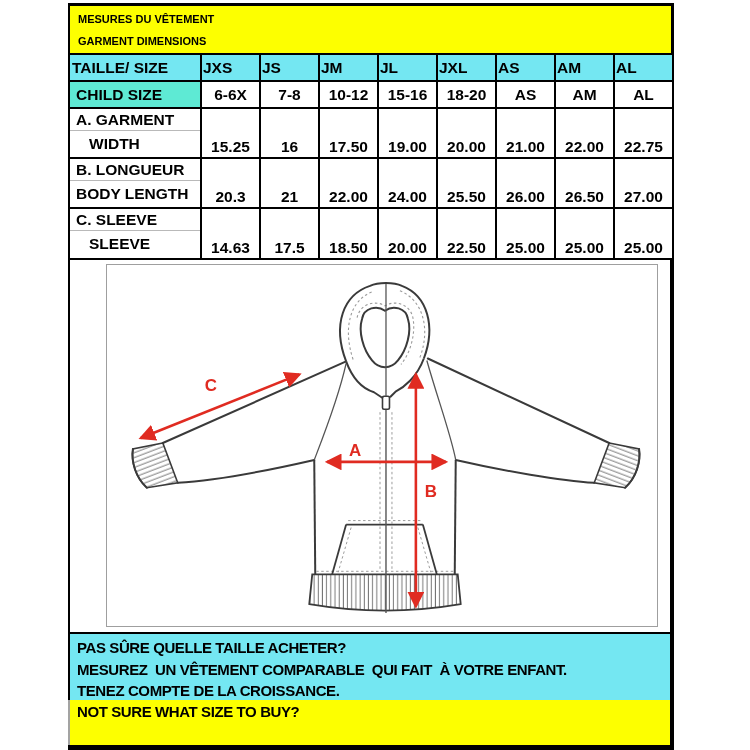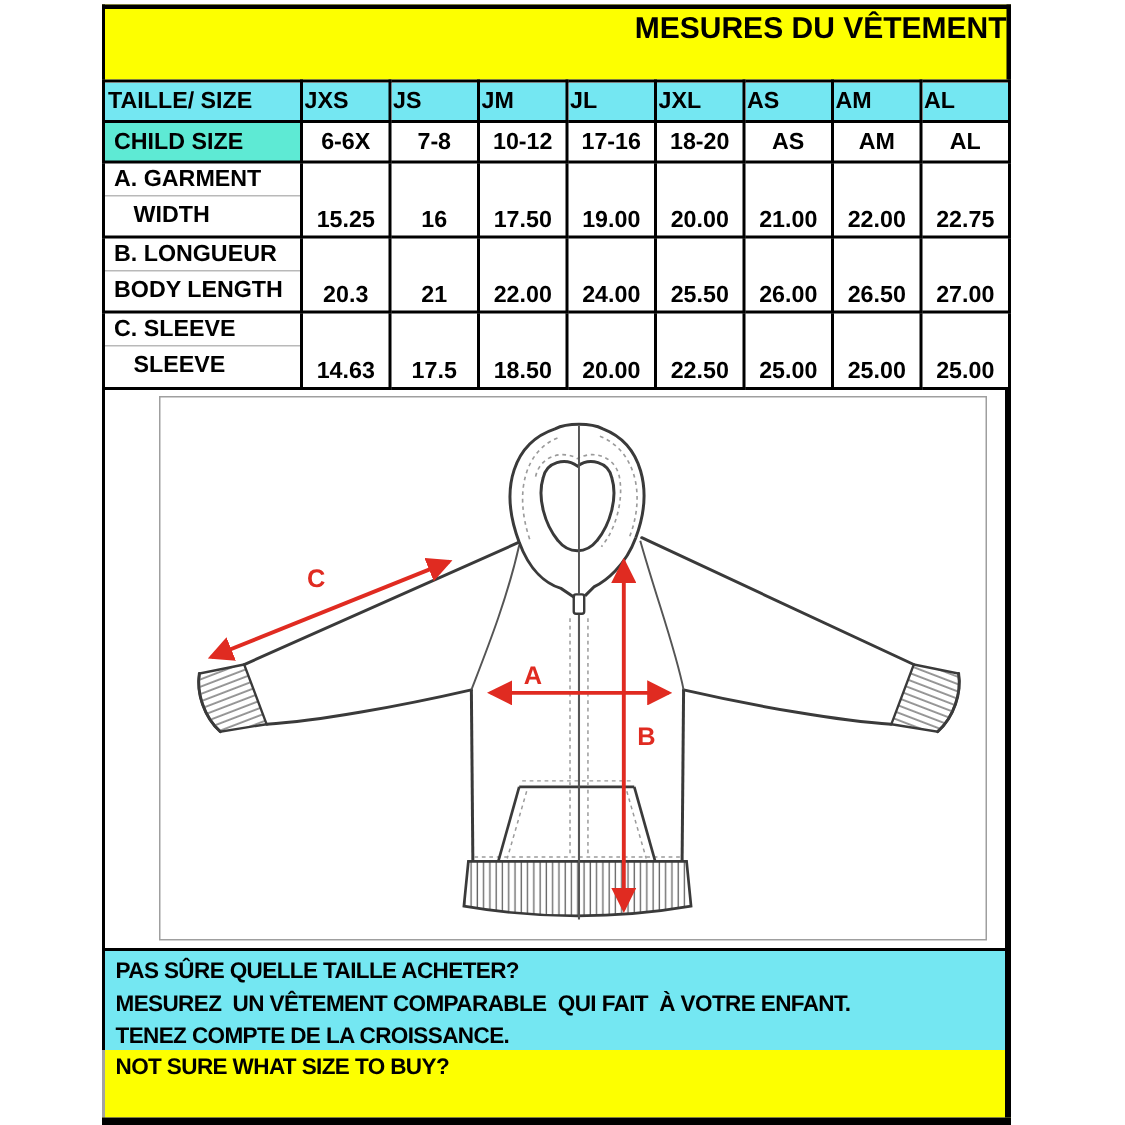--- a/index.html
+++ b/index.html
@@ -9,21 +9,21 @@
     overflow:hidden;
   }
   .content{position:absolute;left:68px;top:3px;width:606px;}
 
   
   .title-block{
     box-sizing:border-box;height:50px;background:var(--yellow);
     border-top:3px solid #000;border-left:2px solid #000;border-right:3px solid #000;
     padding:2px 0 0 8px;
   }
-  .title-line{font-size:20px;line-height:22px;white-space:pre;text-align:right;}
+  .title-line{font-size:11px;line-height:22px;white-space:pre;}
 
   
   table.size{border-collapse:collapse;table-layout:fixed;width:606px;}
   table.size td{border:2px solid #000;font-size:15.5px;overflow:hidden;}
   tr.r-head{height:27px;}
   tr.r-child{height:27px;}
   tr.r-group{height:50px;}
   tr.r-group.last{height:51px;}
   td.col-label{width:132px;}
   td.head{background:var(--cyan);text-align:left;}
@@ -63,20 +63,21 @@
   .bottom-bar{height:7px;background:#000;}
 </style>
 </head>
 <body>
 
 <div class="sheet" style="--yellow:#fdff00;--cyan:#74e7f2;">
   <div class="content">
 
     <div class="title-block">
       <div class="title-line">MESURES DU VÊTEMENT</div>
+      <div class="title-line">GARMENT DIMENSIONS</div>
     </div>
 
     <table class="size">
       <colgroup>
         <col style="width:132px">
           <col>
           <col>
           <col>
           <col>
           <col>
@@ -94,21 +95,21 @@
         <td class="head">JXL</td>
         <td class="head">AS</td>
         <td class="head">AM</td>
         <td class="head">AL</td>
       </tr>
       <tr class="r-child">
         <td class="lblplain">CHILD SIZE</td>
         <td class="val">6-6X</td>
         <td class="val">7-8</td>
         <td class="val">10-12</td>
-        <td class="val">17-16</td>
+        <td class="val">15-16</td>
         <td class="val">18-20</td>
         <td class="val">AS</td>
         <td class="val">AM</td>
         <td class="val">AL</td>
       </tr>
       <tr class="r-group">
         <td class="lbl col-label">
           <div class="fr">A. GARMENT</div>
           <div class="en ind">WIDTH</div>
         </td>

